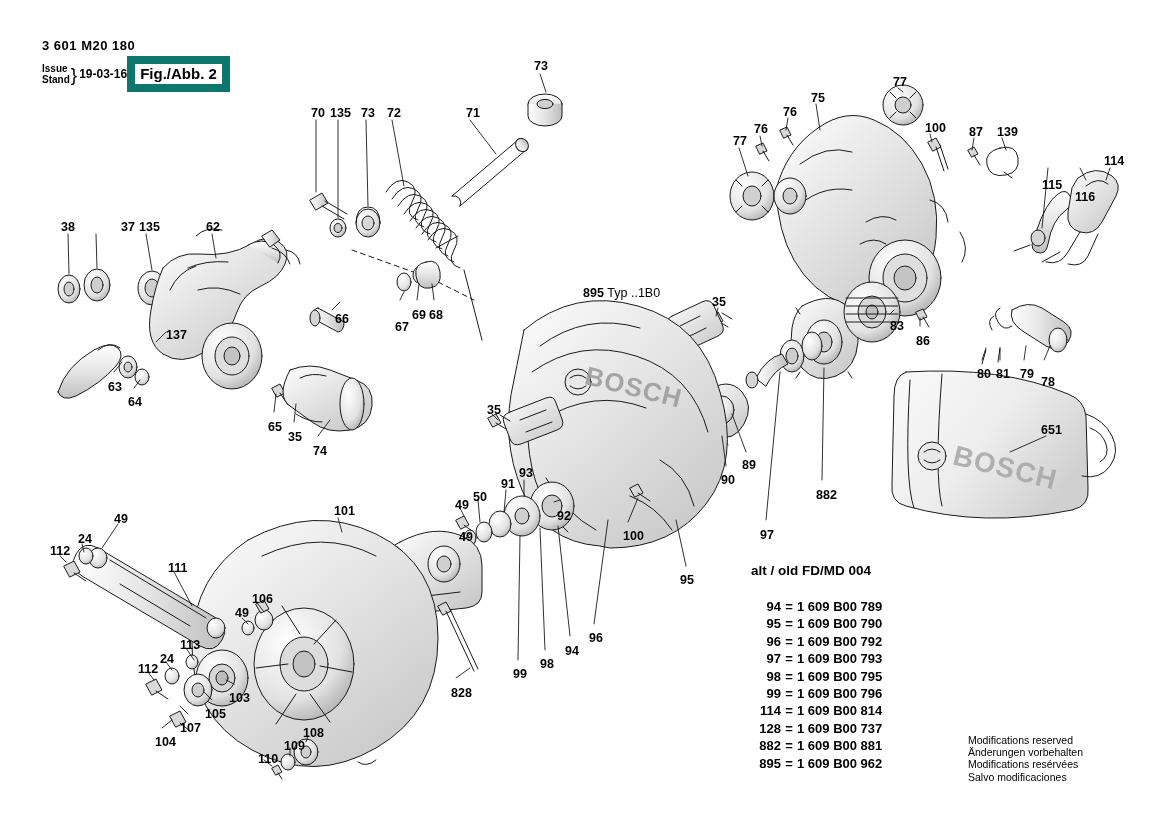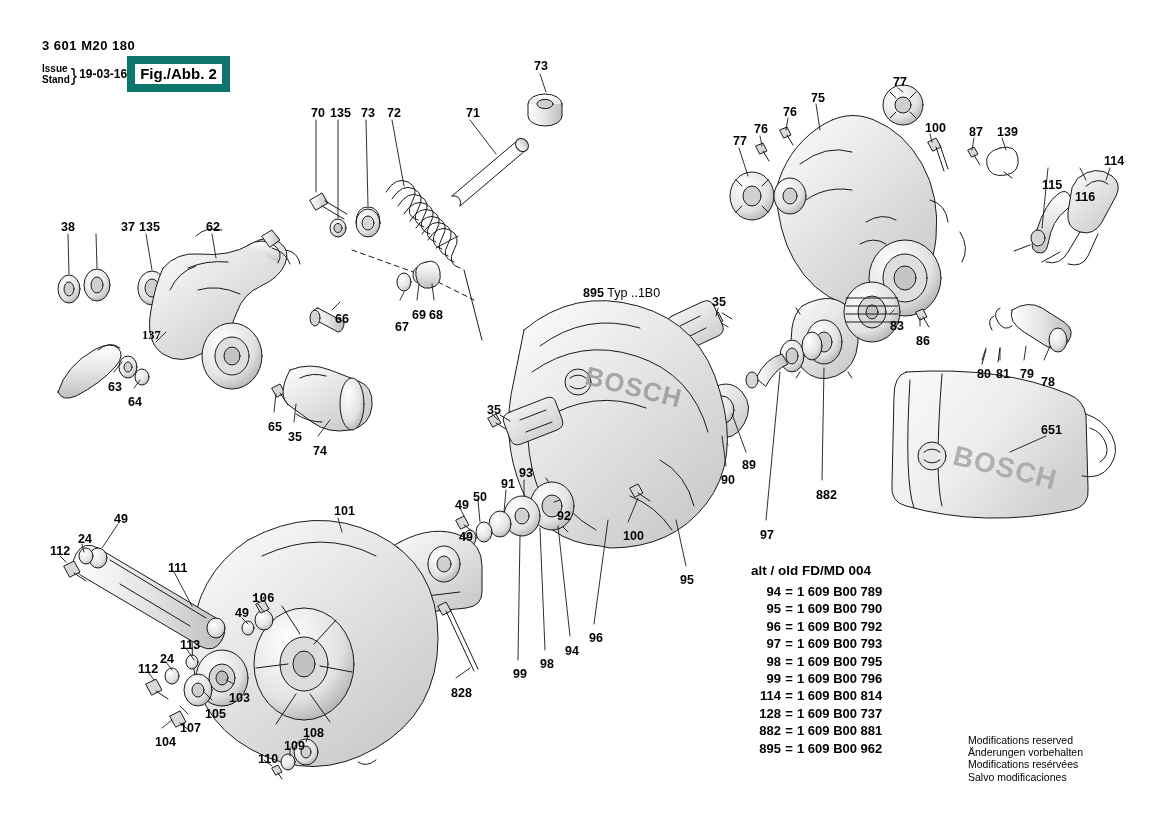--- a/index.html
+++ b/index.html
@@ -68,21 +68,21 @@
     font-weight: bold;
     line-height: 13px;
     white-space: nowrap;
   }
 
   
   #legend { left: 751px; top: 563px; width: 260px; }
   .legend-title {
     font-size: 13.5px;
     font-weight: bold;
-    margin-bottom: 5px;
+    margin-bottom: 20px;
     white-space: nowrap;
   }
   .legend-row {
     font-size: 13px;
     font-weight: bold;
     line-height: 17.4px;
     white-space: nowrap;
   }
   .legend-row .lg-key { display: inline-block; width: 30px; text-align: right; }
   .legend-row .lg-eq  { display: inline-block; width: 16px; text-align: center; }
@@ -614,21 +614,21 @@
     <div class="abs callout" style="left: 1042px; top: 155px; margin-top: 24px;">115</div>
     <div class="abs callout" style="left: 1075px; top: 155px; margin-top: 36px;">116</div>
     <div class="abs callout" style="left: 1104px; top: 155px;">114</div>
     <div class="abs callout" style="left: 61px; top: 221px;">38</div>
     <div class="abs callout" style="left: 89px; top: 221px; margin-left: 32px;">37</div>
     <div class="abs callout" style="left: 139px; top: 221px;">135</div>
     <div class="abs callout" style="left: 206px; top: 221px;">62</div>
     <div class="abs callout" style="left: 395px; top: 309px; margin-top: 12px;">67</div>
     <div class="abs callout" style="left: 412px; top: 309px;">69</div>
     <div class="abs callout" style="left: 429px; top: 309px;">68</div>
-    <div class="abs callout" style="left: 142px; top: 329px; font-family: Liberation Serif, serif;">137</div>
+    <div class="abs callout" style="left: 166px; top: 329px;">137</div>
     <div class="abs callout" style="left: 335px; top: 313px;">66</div>
     <div class="abs callout" style="left: 108px; top: 381px;">63</div>
     <div class="abs callout" style="left: 128px; top: 396px;">64</div>
     <div class="abs callout" style="left: 268px; top: 421px;">65</div>
     <div class="abs callout" style="left: 288px; top: 431px;">35</div>
     <div class="abs callout" style="left: 313px; top: 445px;">74</div>
     <div class="abs callout" style="left: 712px; top: 296px;">35</div>
     <div class="abs callout" style="left: 890px; top: 320px;">83</div>
     <div class="abs callout" style="left: 916px; top: 335px;">86</div>
     <div class="abs callout" style="left: 977px; top: 368px;">80</div>
@@ -647,21 +647,21 @@
     <div class="abs callout" style="left: 519px; top: 467px;">93</div>
     <div class="abs callout" style="left: 557px; top: 510px;">92</div>
     <div class="abs callout" style="left: 455px; top: 499px;">49</div>
     <div class="abs callout" style="left: 473px; top: 491px;">50</div>
     <div class="abs callout" style="left: 459px; top: 531px;">49</div>
     <div class="abs callout" style="left: 334px; top: 505px;">101</div>
     <div class="abs callout" style="left: 114px; top: 513px;">49</div>
     <div class="abs callout" style="left: 78px; top: 533px;">24</div>
     <div class="abs callout" style="left: 50px; top: 545px;">112</div>
     <div class="abs callout" style="left: 168px; top: 562px;">111</div>
-    <div class="abs callout" style="left: 252px; top: 593px; font-family: Liberation Mono, monospace;">106</div>
+    <div class="abs callout" style="left: 252px; top: 593px;">106</div>
     <div class="abs callout" style="left: 235px; top: 607px;">49</div>
     <div class="abs callout" style="left: 180px; top: 639px;">113</div>
     <div class="abs callout" style="left: 160px; top: 653px;">24</div>
     <div class="abs callout" style="left: 138px; top: 663px;">112</div>
     <div class="abs callout" style="left: 229px; top: 692px;">103</div>
     <div class="abs callout" style="left: 205px; top: 708px;">105</div>
     <div class="abs callout" style="left: 180px; top: 722px;">107</div>
     <div class="abs callout" style="left: 155px; top: 736px;">104</div>
     <div class="abs callout" style="left: 303px; top: 727px;">108</div>
     <div class="abs callout" style="left: 284px; top: 740px;">109</div>

